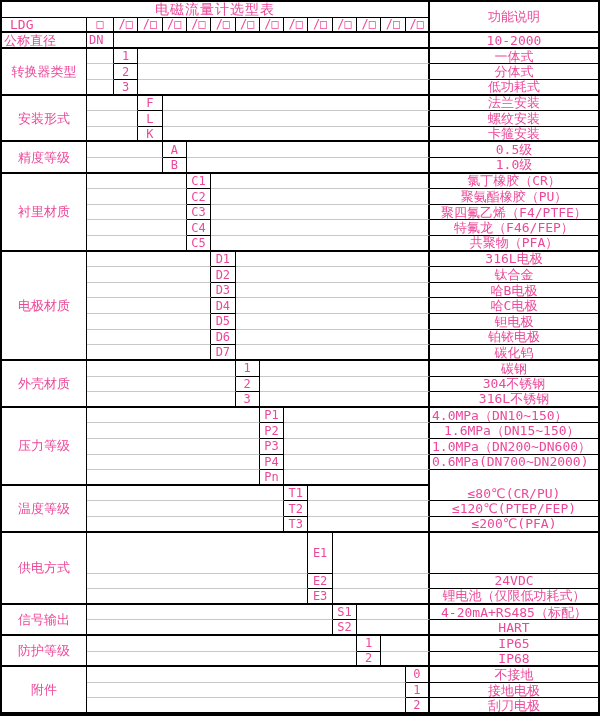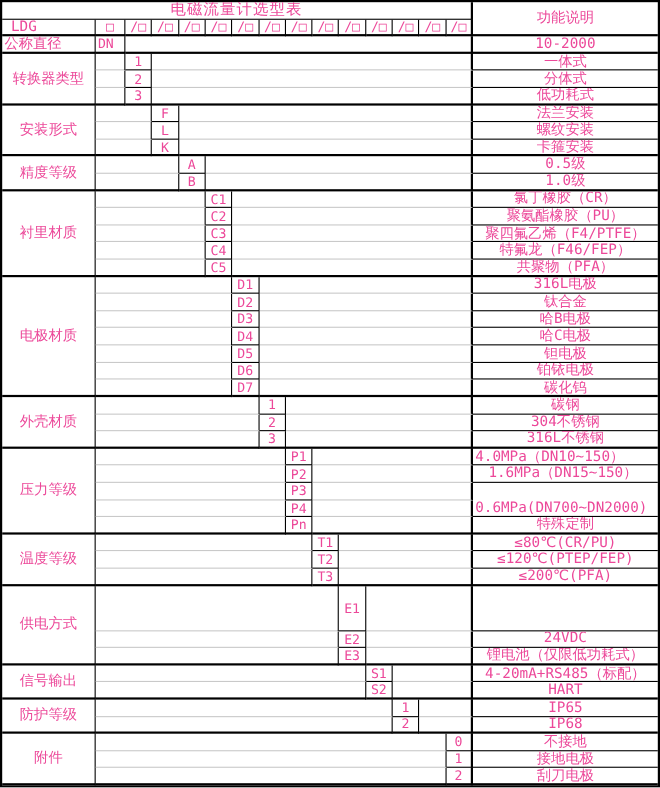--- a/index.html
+++ b/index.html
@@ -152,28 +152,28 @@
     <div class="cell code" style="grid-area: 27 / 9; border-right: 1px solid rgb(0, 0, 0); border-bottom: 1px solid rgb(0, 0, 0);">P1</div>
     <div class="cell" style="grid-area: 27 / 10 / auto / 16; border-right: 2px solid rgb(0, 0, 0); border-bottom: 1px solid rgb(201, 201, 201);"></div>
     <div class="cell fn left" style="grid-area: 27 / 16; border-bottom: 1px solid rgb(0, 0, 0); padding-left: 2px;">4.0MPa（DN10~150）</div>
     <div class="cell" style="grid-area: 28 / 2 / auto / 9; border-right: 1px solid rgb(0, 0, 0); border-bottom: 1px solid rgb(201, 201, 201);"></div>
     <div class="cell code" style="grid-area: 28 / 9; border-right: 1px solid rgb(0, 0, 0); border-bottom: 1px solid rgb(0, 0, 0);">P2</div>
     <div class="cell" style="grid-area: 28 / 10 / auto / 16; border-right: 2px solid rgb(0, 0, 0); border-bottom: 1px solid rgb(201, 201, 201);"></div>
     <div class="cell fn left" style="grid-area: 28 / 16; border-bottom: 1px solid rgb(0, 0, 0); padding-left: 14px;">1.6MPa（DN15~150）</div>
     <div class="cell" style="grid-area: 29 / 2 / auto / 9; border-right: 1px solid rgb(0, 0, 0); border-bottom: 1px solid rgb(201, 201, 201);"></div>
     <div class="cell code" style="grid-area: 29 / 9; border-right: 1px solid rgb(0, 0, 0); border-bottom: 1px solid rgb(0, 0, 0);">P3</div>
     <div class="cell" style="grid-area: 29 / 10 / auto / 16; border-right: 2px solid rgb(0, 0, 0); border-bottom: 1px solid rgb(201, 201, 201);"></div>
+    <div class="cell fn left" style="grid-area: 29 / 16; border-bottom: 1px solid rgb(0, 0, 0); padding-left: 2px;">1.0MPa（DN200~DN600）</div>
     <div class="cell" style="grid-area: 30 / 2 / auto / 9; border-right: 1px solid rgb(0, 0, 0); border-bottom: 1px solid rgb(201, 201, 201);"></div>
     <div class="cell code" style="grid-area: 30 / 9; border-right: 1px solid rgb(0, 0, 0); border-bottom: 1px solid rgb(0, 0, 0);">P4</div>
     <div class="cell" style="grid-area: 30 / 10 / auto / 16; border-right: 2px solid rgb(0, 0, 0); border-bottom: 1px solid rgb(201, 201, 201);"></div>
     <div class="cell fn left" style="grid-area: 30 / 16; border-bottom: 1px solid rgb(0, 0, 0); padding-left: 2px;">0.6MPa(DN700~DN2000)</div>
     <div class="cell" style="grid-area: 31 / 2 / auto / 9; border-right: 1px solid rgb(0, 0, 0); border-bottom: 2px solid rgb(0, 0, 0);"></div>
     <div class="cell code" style="grid-area: 31 / 9; border-right: 1px solid rgb(0, 0, 0); border-bottom: 2px solid rgb(0, 0, 0);">Pn</div>
     <div class="cell" style="grid-area: 31 / 10 / auto / 16; border-right: 2px solid rgb(0, 0, 0); border-bottom: 2px solid rgb(0, 0, 0);"></div>
-    <div class="cell fn" style="grid-area: 31 / 16; border-bottom: 2px solid rgb(0, 0, 0);">特殊定制</div>
     <div class="cell" style="grid-area: 32 / 1 / span 3; border-right: 1px solid rgb(0, 0, 0); border-bottom: 2px solid rgb(0, 0, 0);">温度等级</div>
     <div class="cell" style="grid-area: 32 / 2 / auto / 10; border-right: 1px solid rgb(0, 0, 0); border-bottom: 1px solid rgb(201, 201, 201);"></div>
     <div class="cell code" style="grid-area: 32 / 10; border-right: 1px solid rgb(0, 0, 0); border-bottom: 1px solid rgb(0, 0, 0);">T1</div>
     <div class="cell" style="grid-area: 32 / 11 / auto / 16; border-right: 2px solid rgb(0, 0, 0); border-bottom: 1px solid rgb(201, 201, 201);"></div>
     <div class="cell fn" style="grid-area: 32 / 16; border-bottom: 1px solid rgb(0, 0, 0);">≤80℃(CR/PU)</div>
     <div class="cell" style="grid-area: 33 / 2 / auto / 10; border-right: 1px solid rgb(0, 0, 0); border-bottom: 1px solid rgb(201, 201, 201);"></div>
     <div class="cell code" style="grid-area: 33 / 10; border-right: 1px solid rgb(0, 0, 0); border-bottom: 1px solid rgb(0, 0, 0);">T2</div>
     <div class="cell" style="grid-area: 33 / 11 / auto / 16; border-right: 2px solid rgb(0, 0, 0); border-bottom: 1px solid rgb(201, 201, 201);"></div>
     <div class="cell fn" style="grid-area: 33 / 16; border-bottom: 1px solid rgb(0, 0, 0);">≤120℃(PTEP/FEP)</div>
     <div class="cell" style="grid-area: 34 / 2 / auto / 10; border-right: 1px solid rgb(0, 0, 0); border-bottom: 2px solid rgb(0, 0, 0);"></div>

